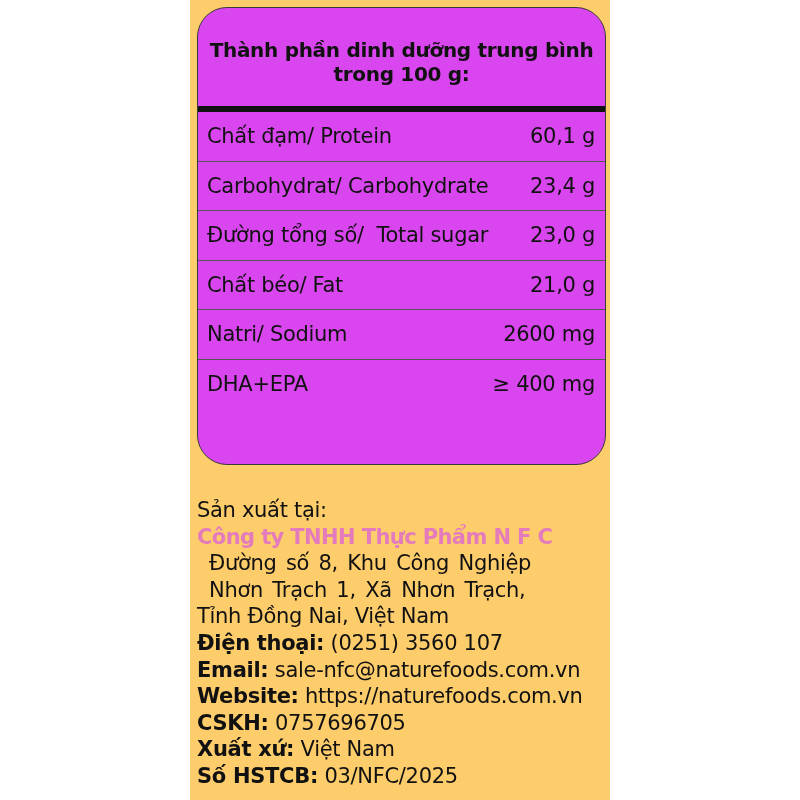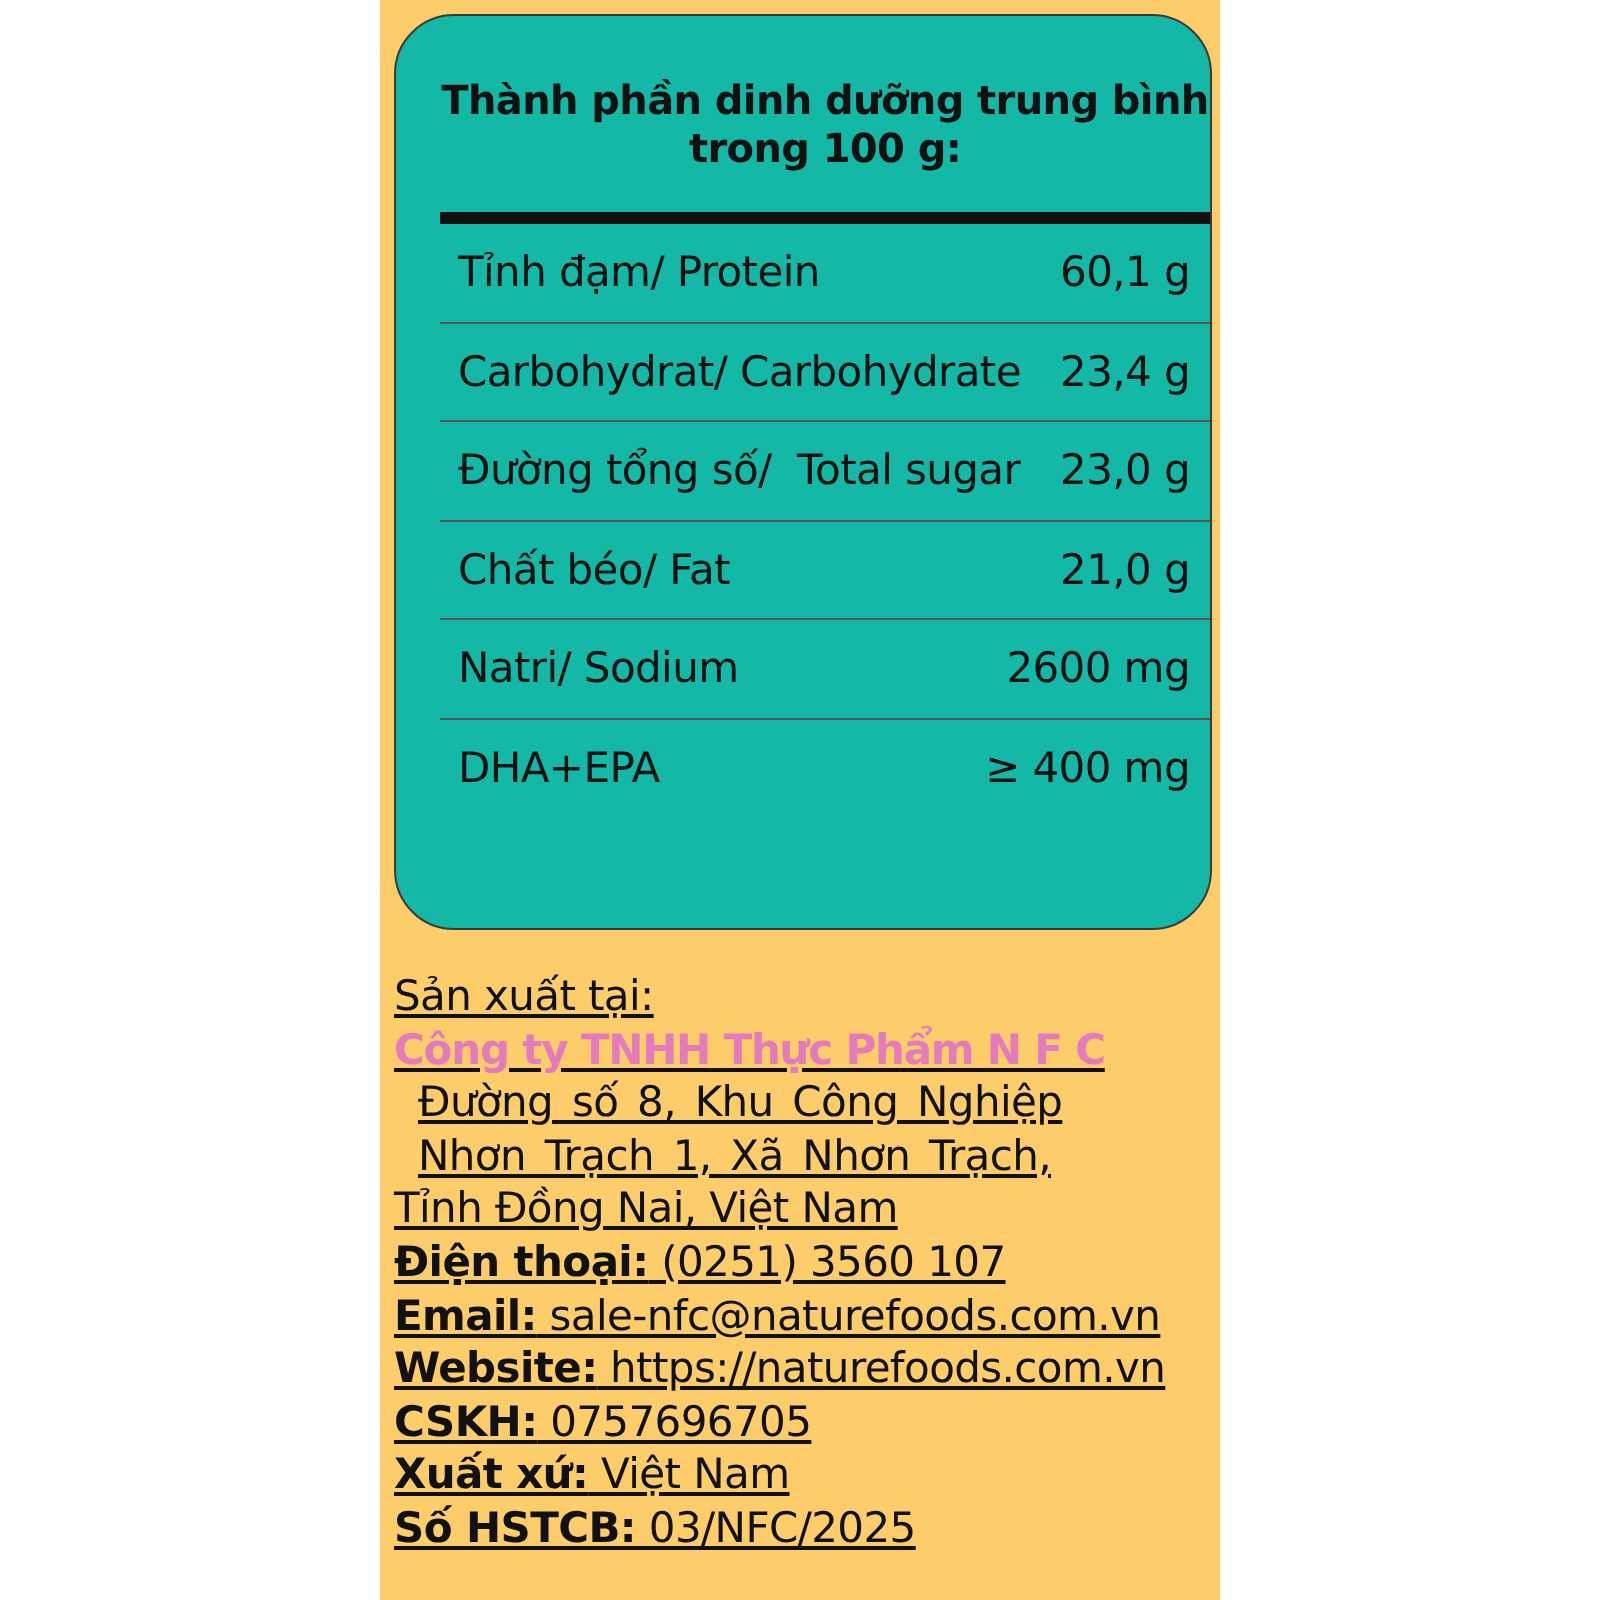--- a/index.html
+++ b/index.html
@@ -3,57 +3,57 @@
   <meta charset="utf-8">
   <style>
     html, body { margin: 0; padding: 0; background: #ffffff; }
     body { width: 800px; height: 800px; position: relative; overflow: hidden; font-family: "DejaVu Sans", sans-serif; }
     .panel {
       position: absolute; left: 190px; top: 0; width: 420px; height: 800px;
       background: #fdcc6b;
     }
     .card {
       position: absolute; left: 197px; top: 7px; width: 409px; height: 458px;
-      background: #14b8a6; border: 1.5px solid #3a3a3a; border-radius: 30px;
-      box-sizing: border-box; overflow: hidden; padding-left: 22px;
+      background: #d946ef; border: 1.5px solid #3a3a3a; border-radius: 30px;
+      box-sizing: border-box; overflow: hidden;
     }
     .card-title {
       height: 98px; box-sizing: border-box; padding-top: 30px;
       text-align: center; font-weight: bold; font-size: 20px; line-height: 24px; color: #111;
       letter-spacing: -0.3px;
     }
     .thick-rule { height: 6px; background: #111; }
     .row {
       height: 49.5px; box-sizing: border-box; border-bottom: 1.5px solid #555;
       display: flex; align-items: center; justify-content: space-between;
       padding: 0 10px 0 9px; font-size: 21px; color: #111; letter-spacing: -0.3px;
     }
     .row:last-child { border-bottom: none; }
     .row .val { text-align: right; }
     .info {
-      position: absolute; left: 197px; top: 485px; width: 410px;
-      font-size: 21px; line-height: 26.6px; color: #111; letter-spacing: -0.3px; text-decoration: underline;
+      position: absolute; left: 197px; top: 497px; width: 410px;
+      font-size: 21px; line-height: 26.6px; color: #111; letter-spacing: -0.3px;
     }
     .info .company { color: #e47bbd; font-weight: bold; letter-spacing: -0.6px; }
     .info .addr { text-align: justify; text-align-last: left; word-spacing: 3px; margin-left: 12px; }
     .info b { font-weight: bold; }
   </style>
 </head>
 <body>
 
 <div class="panel"></div>
 
 <div class="card">
   <div class="card-title">
     <div>Thành phần dinh dưỡng trung bình</div>
     <div>trong 100 g:</div>
   </div>
   <div class="thick-rule"></div>
   <div class="row">
-    <span>Tỉnh đạm/ Protein</span>
+    <span>Chất đạm/ Protein</span>
     <span class="val">60,1 g</span>
   </div>
   <div class="row">
     <span>Carbohydrat/ Carbohydrate</span>
     <span class="val">23,4 g</span>
   </div>
   <div class="row">
     <span style="white-space:pre">Đường tổng số/  Total sugar</span>
     <span class="val">23,0 g</span>
   </div>

